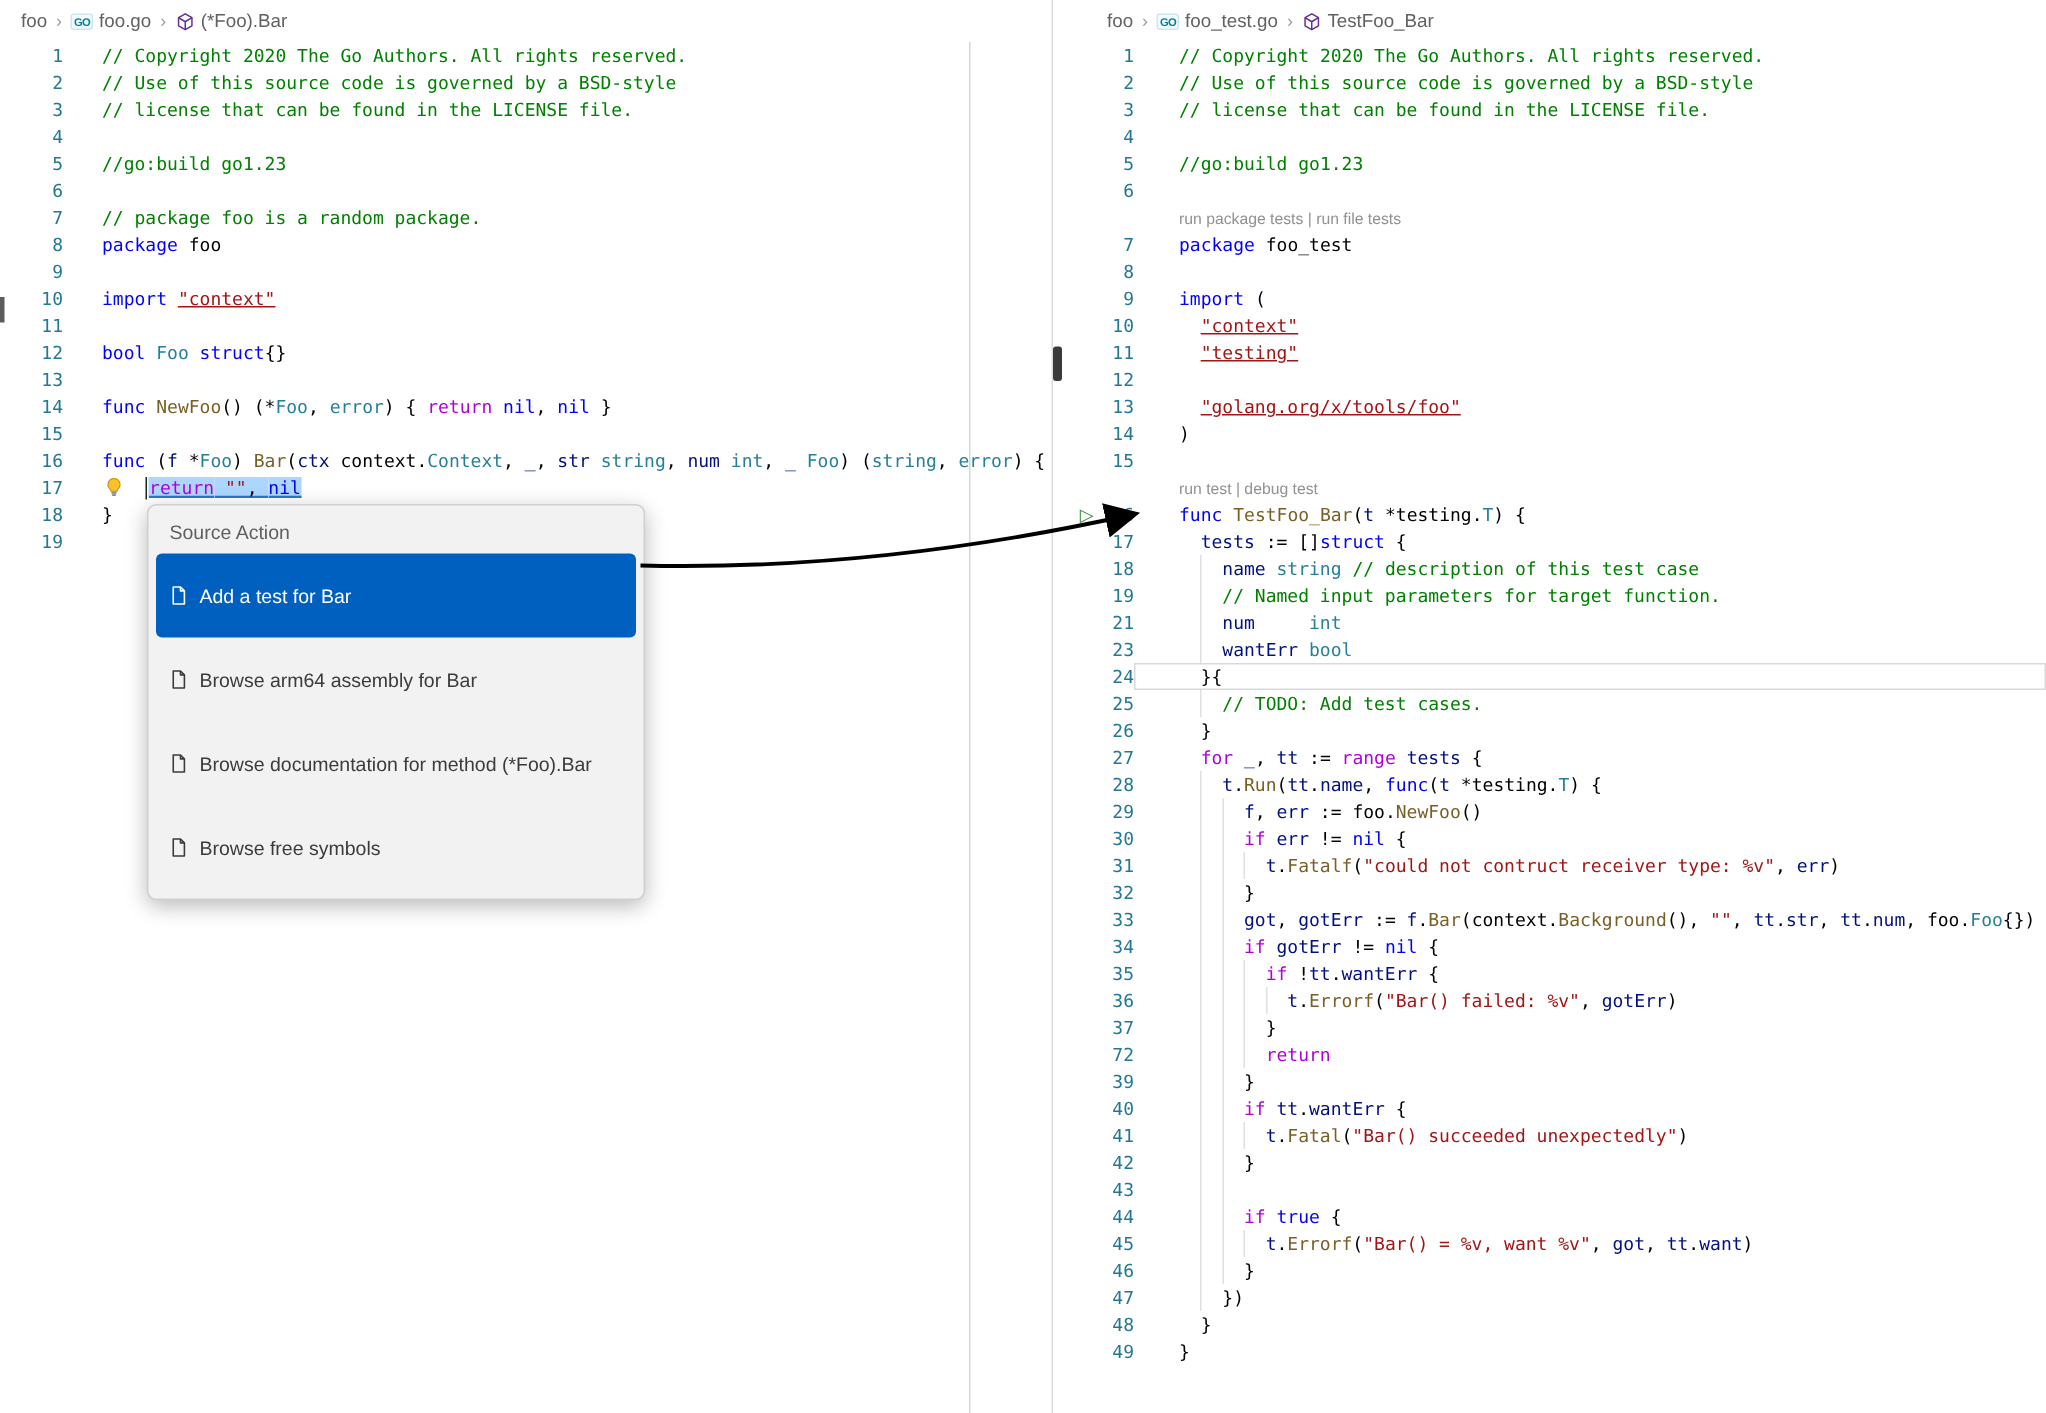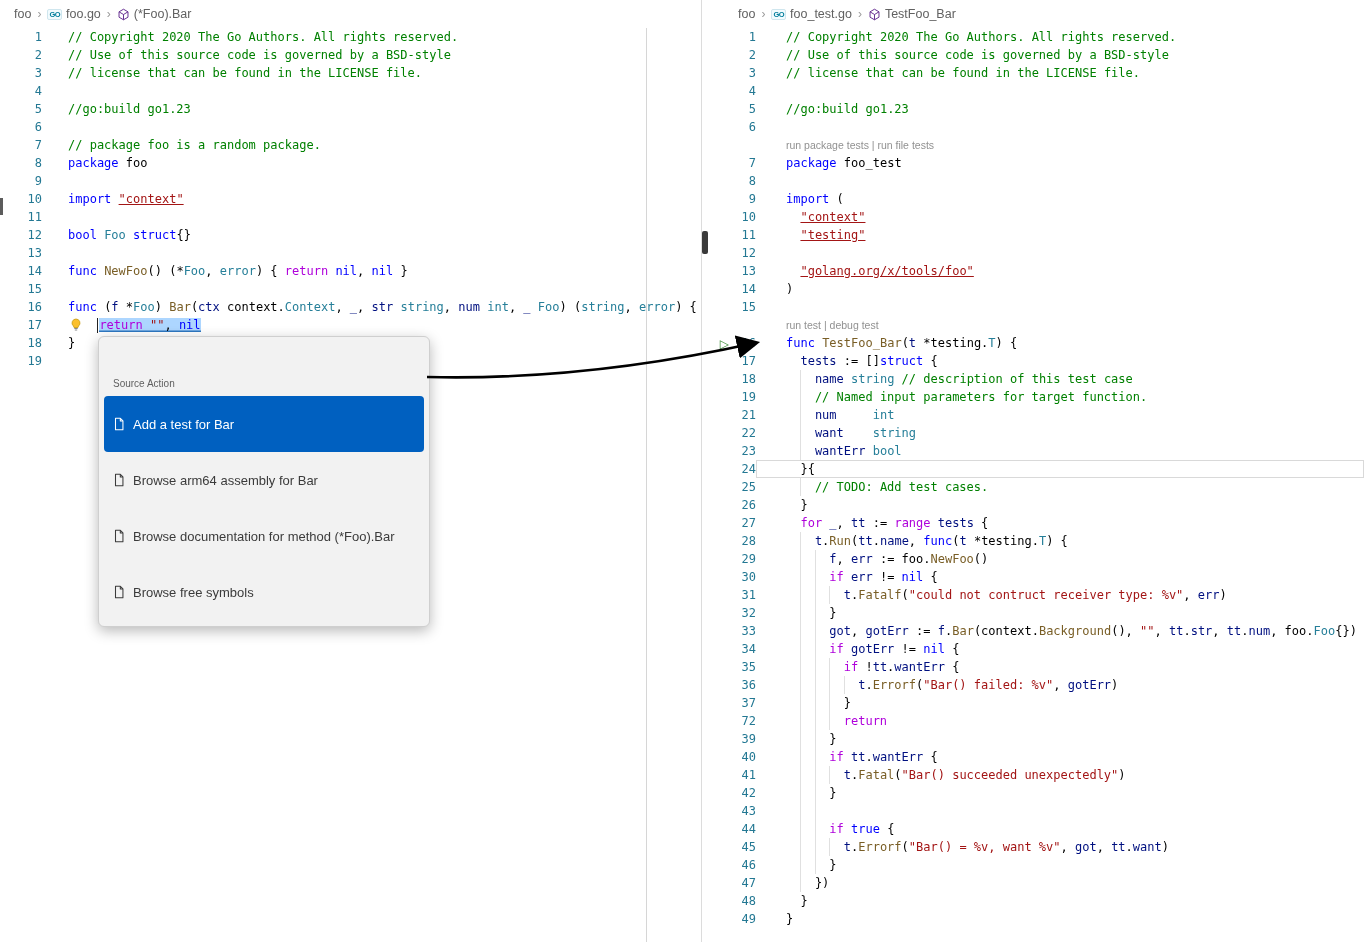--- a/index.html
+++ b/index.html
@@ -40,21 +40,21 @@
   .tk-p{color:#000;}
   .sel{background:var(--selection,#add6ff);box-shadow:inset 0 -1.5px 0 #2e77c0;}
   .caret{display:inline-block;width:1.5px;height:15px;background:#222;vertical-align:middle;margin-right:1px;}
   .lens{font:10.5px "Liberation Sans",sans-serif;color:var(--lens,#919191);cursor:pointer;}
   .cur .code{box-shadow:inset 0 0 0 1px #d9d9d9;}
   .run-ico{color:var(--run,#388a34);font-size:12px;line-height:17px;cursor:pointer;padding-right:5px;display:inline-block;}
   .bulb{position:absolute;left:28px;top:2px;cursor:pointer;}
   .ruler{position:absolute;left:646px;top:28px;bottom:0;width:1px;background:#d6d6d6;}
   .menu{position:absolute;left:98px;top:336px;width:330px;background:#f2f2f2;border:1px solid #cfcfcf;
     border-radius:6px;box-shadow:0 4px 14px rgba(0,0,0,0.28);padding:5px 0 6px;z-index:20;}
-  .menu-header{font-size:10px;color:#5f5f5f;padding:5px 14px 7px;margin-top:31px;}
+  .menu-header{font-size:13px;color:#5f5f5f;padding:5px 14px 7px;}
   .menu-item{display:flex;align-items:center;gap:7px;height:24px;margin:0 5px;padding:16px 8px;border-radius:4px;
     font-size:13px;color:#3b3b3b;cursor:pointer;}
   .menu-item.selected{background:var(--menu-sel,#0060c0);color:#fff;}
   .menu-item svg{flex:none;}
   .arrow{position:absolute;left:0;top:0;z-index:40;pointer-events:none;}
   .deco{position:absolute;z-index:10;}
   #divider-thumb{left:702px;top:231px;width:6px;height:23px;background:#3a3a3a;border-radius:2px;}
   #left-edge-mark{left:0;top:198px;width:3px;height:17px;background:#5c5c5c;}
 </style>
 </head>
@@ -307,25 +307,20 @@
         <span class="ln">19</span>
         <span class="code"><span class="g g0"></span><span class="g"></span><span class="tk-c">// Named input parameters for target function.</span></span>
       </div>
       <div class="row">
         <span class="glyph"></span>
         <span class="ln">21</span>
         <span class="code"><span class="g g0"></span><span class="g"></span><span class="tk-v">num</span><span class="tk-p">     </span><span class="tk-t">int</span></span>
       </div>
       <div class="row">
         <span class="glyph"></span>
-        <span class="ln">22</span>
-        <span class="code"><span class="g g0"></span><span class="g"></span><span class="tk-v">want</span><span class="tk-p">    </span><span class="tk-t">string</span></span>
-      </div>
-      <div class="row">
-        <span class="glyph"></span>
         <span class="ln">23</span>
         <span class="code"><span class="g g0"></span><span class="g"></span><span class="tk-v">wantErr</span><span class="tk-p"> </span><span class="tk-t">bool</span></span>
       </div>
       <div class="row cur">
         <span class="glyph"></span>
         <span class="ln">24</span>
         <span class="code"><span class="g g0"></span><span class="tk-p">}{</span></span>
       </div>
       <div class="row">
         <span class="glyph"></span>

